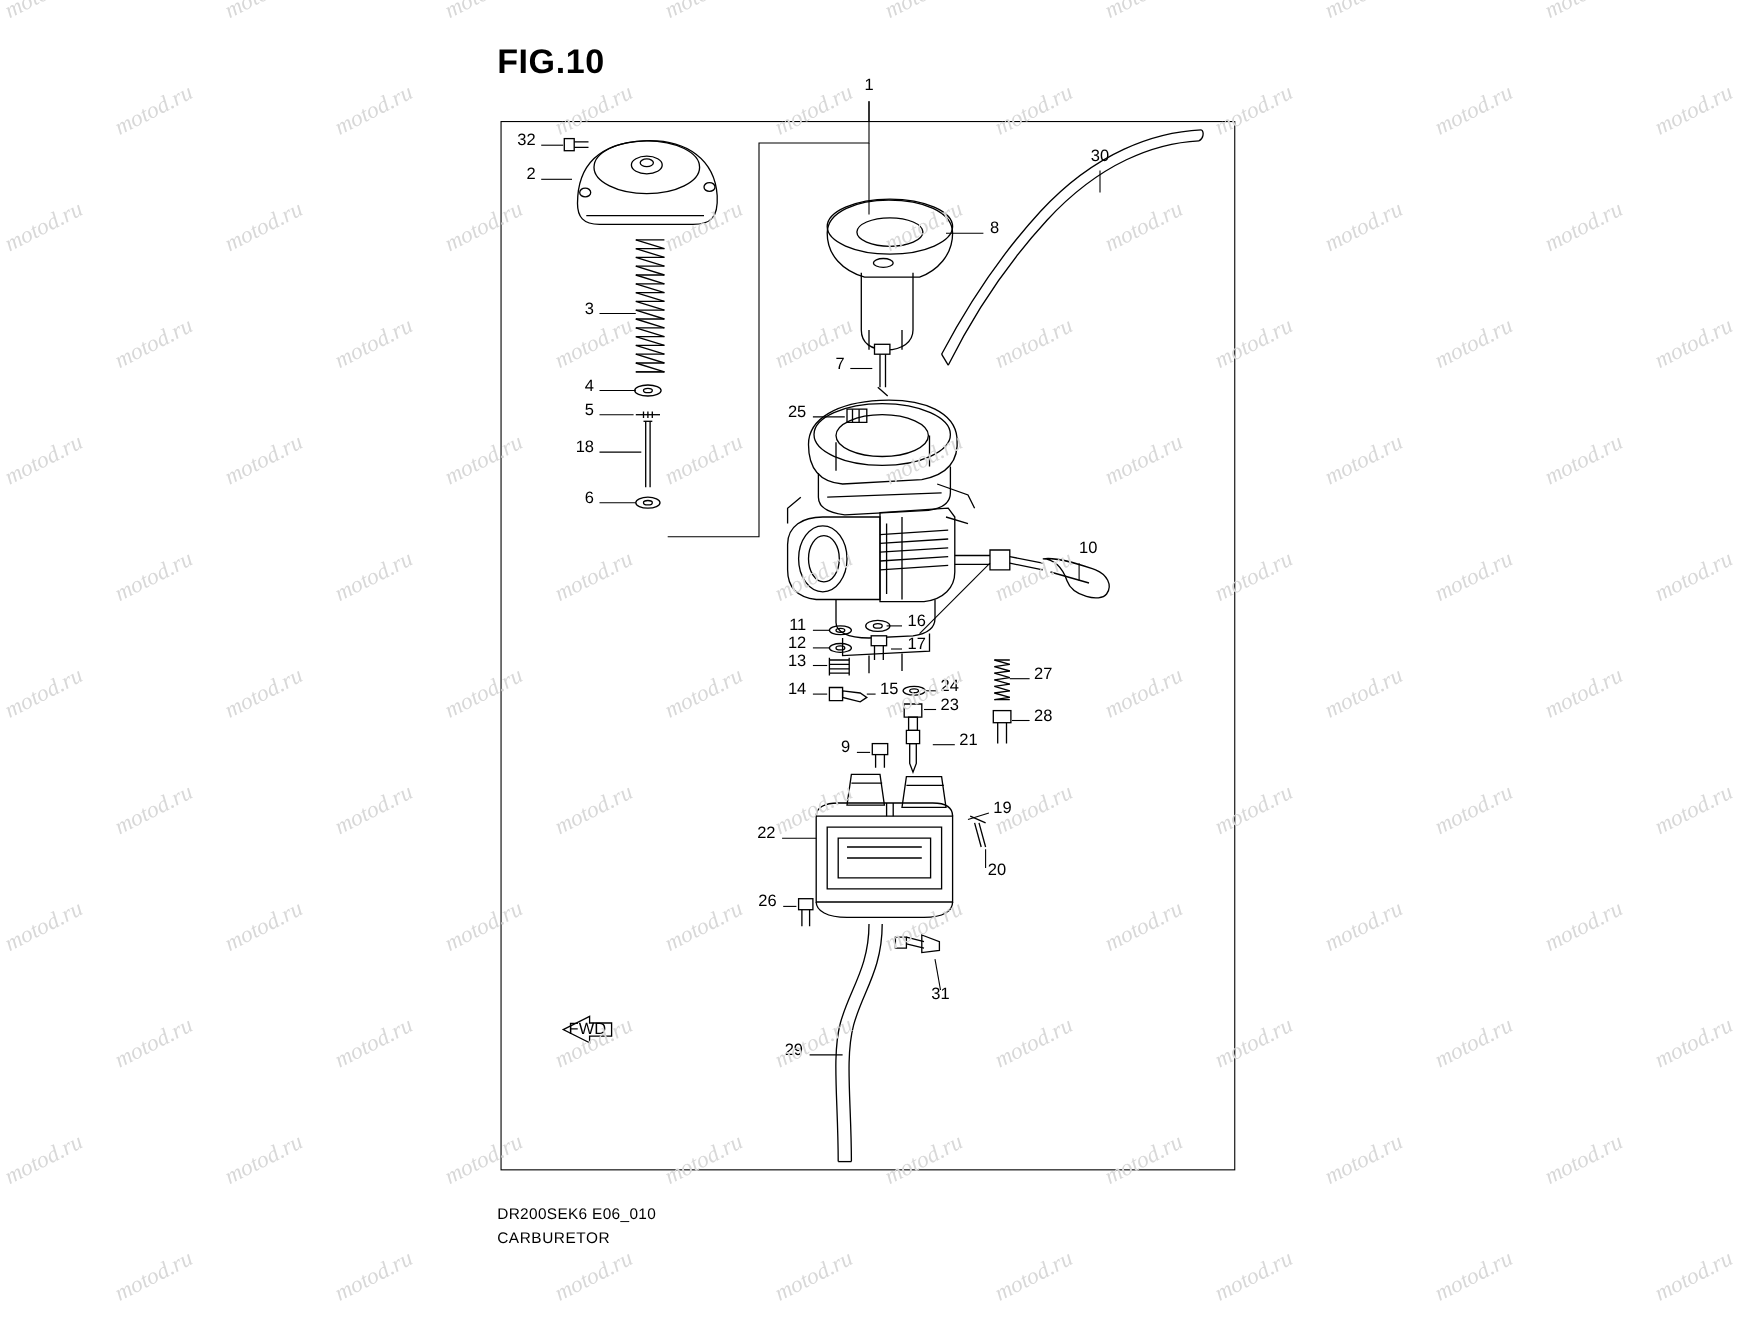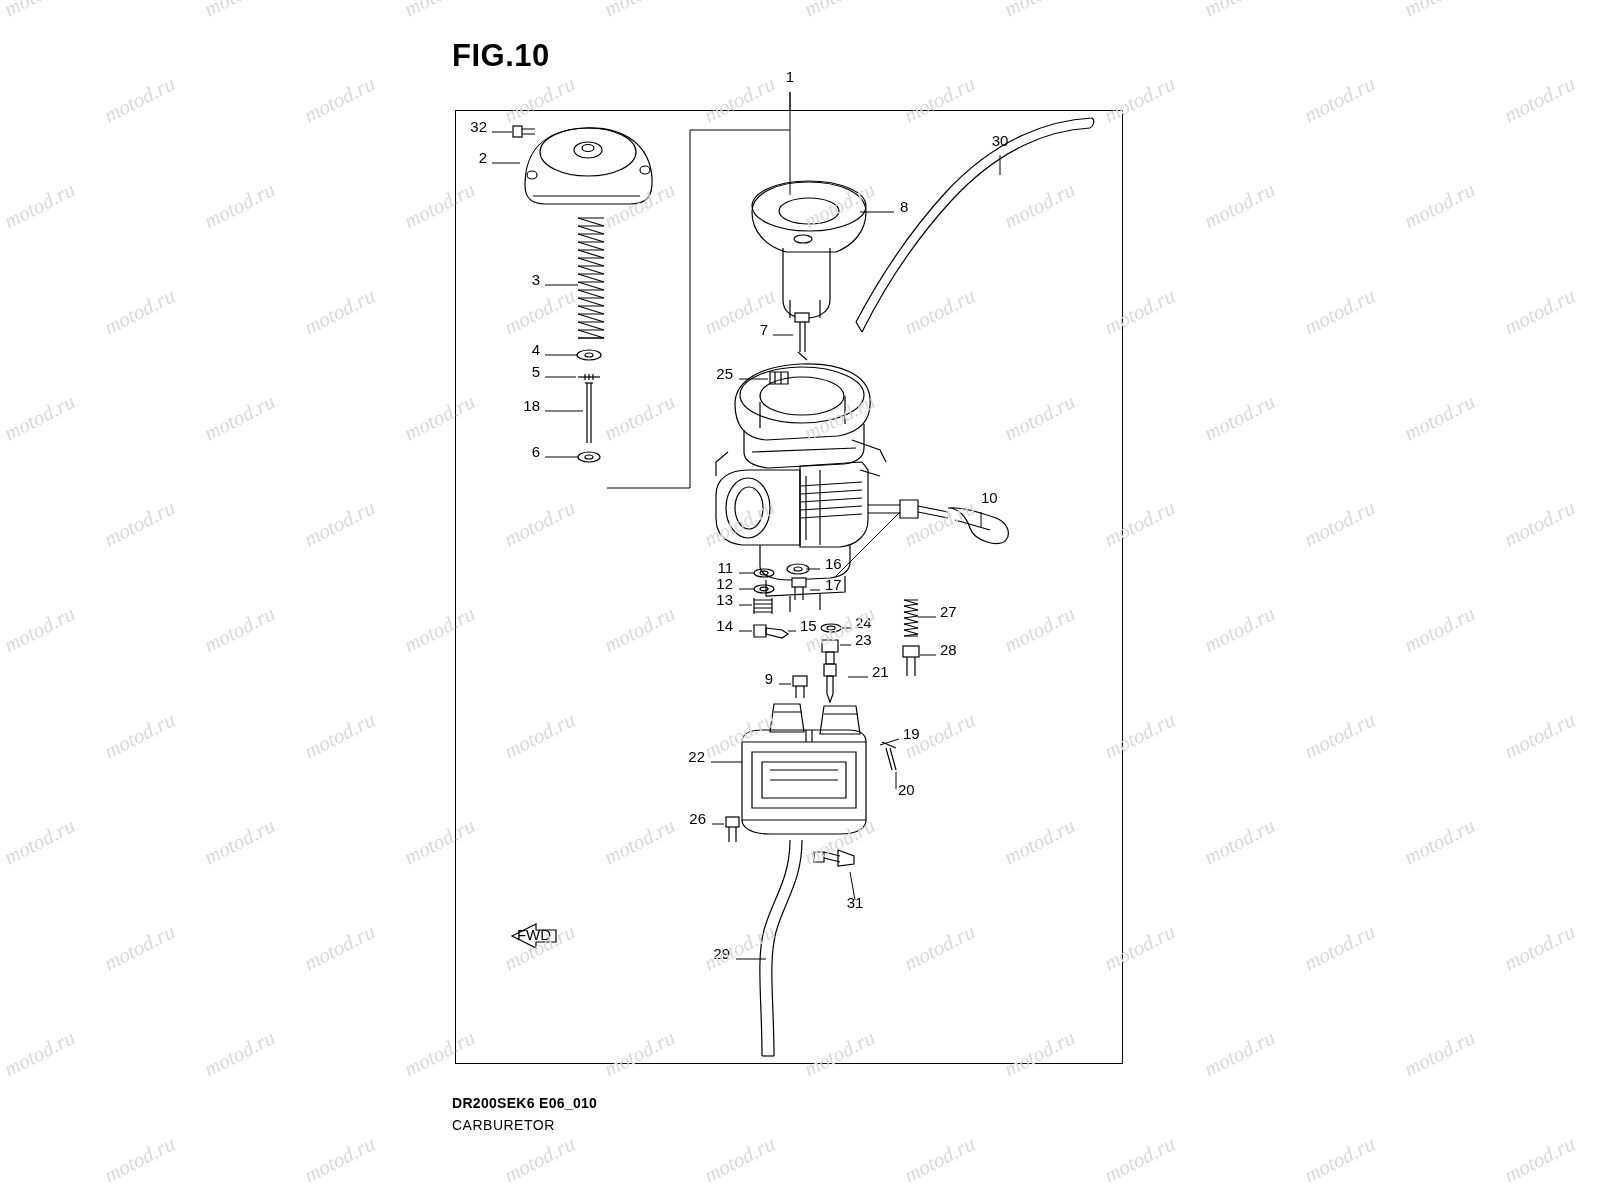--- a/index.html
+++ b/index.html
@@ -56,21 +56,21 @@
   }
   
   #footer {
     position: absolute;
     left: 452px;
     top: 1092px;
     z-index: 3;
     font-size: 14px;
     line-height: 22px;
   }
-  #footer .code { letter-spacing: 0.3px; font-weight: bold; }
+  #footer .code { letter-spacing: 0.3px; }
   #footer .name { letter-spacing: 0.5px; }
   
   #drawing {
     position: absolute;
     left: 0;
     top: 0;
     width: 1600px;
     height: 1200px;
     z-index: 3;
   }

